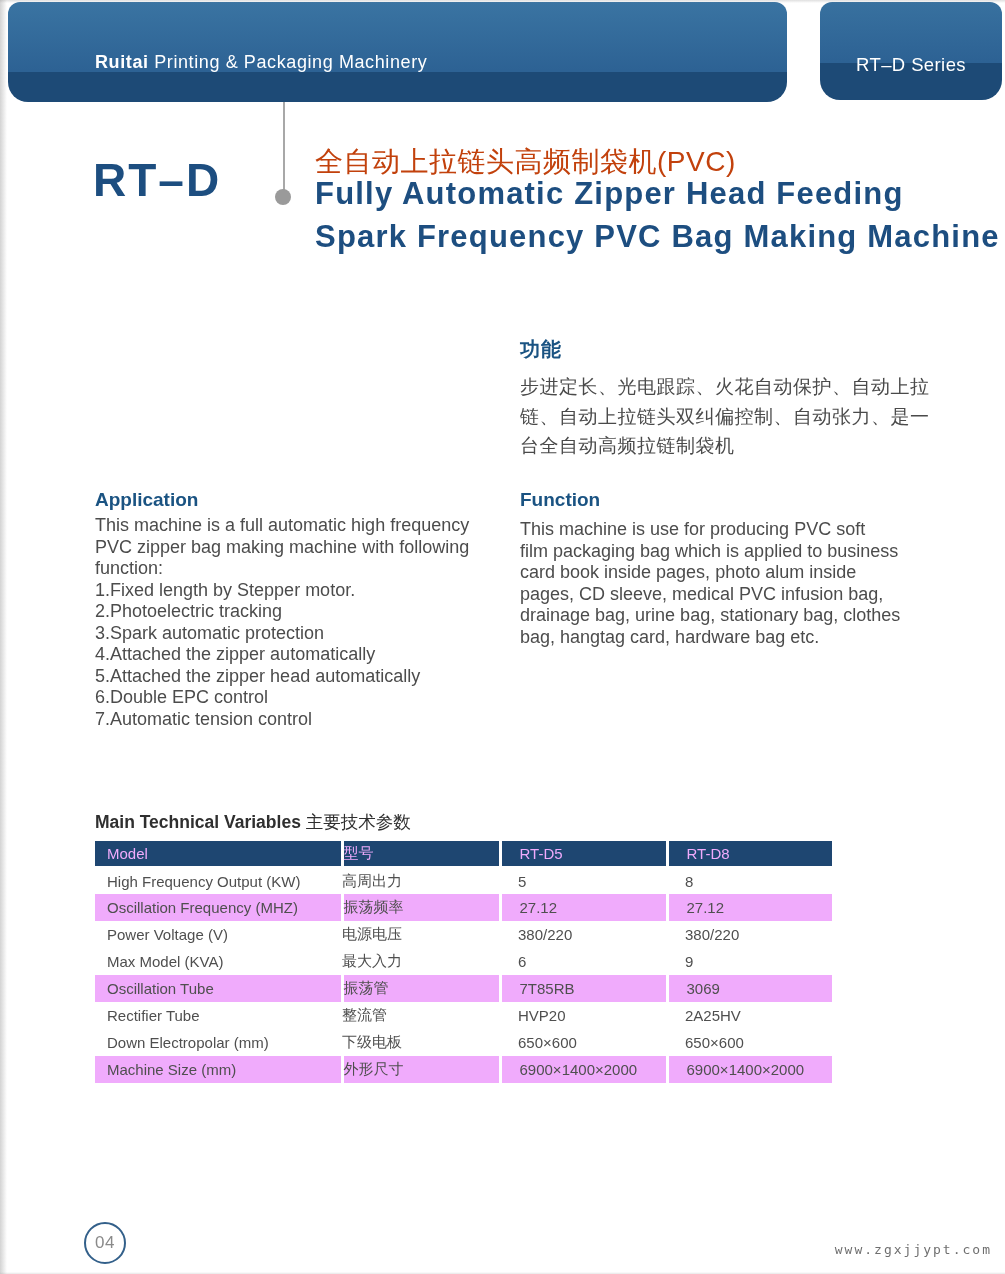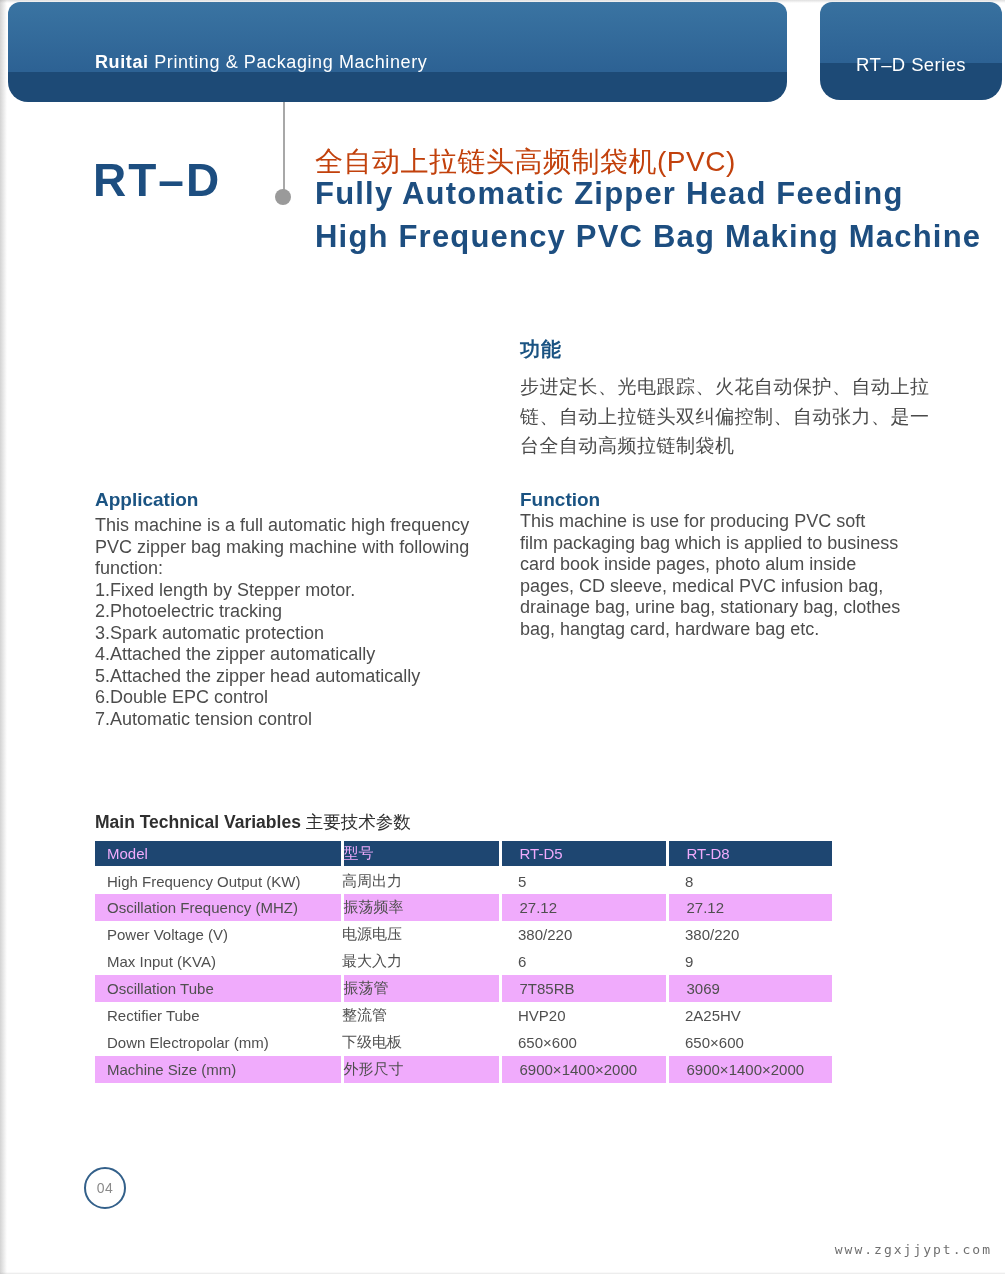--- a/index.html
+++ b/index.html
@@ -56,21 +56,21 @@
     white-space:pre;
   }
 
   
   .sec { position:absolute; }
   .sec-heading-cn { font-size:20px; font-weight:bold; color:#1a5382; letter-spacing:1px; }
   .sec-body-cn { margin-top:9px; font-size:19px; color:#4a4a4a; line-height:29.5px; white-space:pre; letter-spacing:.5px; }
   .sec-heading-en { font-size:19px; font-weight:bold; color:#1a5382; }
   .sec-body-en { font-size:18px; color:#4c4c4c; line-height:21.5px; white-space:pre; }
   .app-body { margin-top:4px; }
-  .func-body { margin-top:0px; }
+  .func-body { margin-top:8px; }
 
   
   .table-title { position:absolute; left:95px; top:810px; font-size:17.5px; color:#2f2f2f; white-space:nowrap; }
   .table-title b { font-weight:bold; }
   .spec-table {
     position:absolute; left:95px; top:841px; width:737px;
     border-collapse:collapse; table-layout:fixed; font-size:15px;
   }
   .spec-table col.c1 { width:247px; }
   .spec-table col.c2 { width:158px; }
@@ -84,24 +84,24 @@
   .spec-table td { height:27px; color:#4f4f4f; }
   .spec-table th:nth-child(1), .spec-table td:nth-child(1) { padding-left:12px; }
   .spec-table th:nth-child(2), .spec-table td:nth-child(2) { }
   .spec-table th:nth-child(3), .spec-table td:nth-child(3) { padding-left:18px; }
   .spec-table th:nth-child(4), .spec-table td:nth-child(4) { padding-left:18px; }
   .spec-table tbody tr:nth-child(3n+2) td { background:#f0abfc; }
   .spec-table tbody tr:nth-child(3n+2) td:not(:last-child) { border-right:3px solid #ffffff; }
 
   
   .page-num-circle {
-    position:absolute; left:84px; top:1167px; width:42px; height:42px;
+    position:absolute; left:84px; top:1222px; width:42px; height:42px;
     border:2px solid #33608a; border-radius:50%;
     display:flex; align-items:center; justify-content:center;
-    color:#8a8a8a; font-size:14px; letter-spacing:.5px;
+    color:#8a8a8a; font-size:17px; letter-spacing:.5px;
   }
   .watermark {
     position:absolute; left:700px; top:1242px; width:292px; text-align:right;
     font-family:"DejaVu Sans Mono", monospace; font-size:13px;
     letter-spacing:2px; color:#6f6f6f; white-space:nowrap;
   }
 </style>
 </head>
 <body>
 
@@ -116,21 +116,21 @@
   <div class="header-tab">
     <div class="series-label">RT–D Series</div>
   </div>
 
   <div class="connector-line"></div>
   <div class="connector-dot"></div>
 
   <div class="model-title">RT–D</div>
   <div class="cn-title">全自动上拉链头高频制袋机(PVC)</div>
   <div class="en-title">Fully Automatic Zipper Head Feeding
-High Frequency PVC Bag Making Machine</div>
+Spark Frequency PVC Bag Making Machine</div>
 
 
   <div class="sec" style="left:520px; top:336px;">
     <div class="sec-heading-cn">功能</div>
     <div class="sec-body-cn">步进定长、光电跟踪、火花自动保护、自动上拉
 链、自动上拉链头双纠偏控制、自动张力、是一
 台全自动高频拉链制袋机</div>
   </div>
 
   <div class="sec" style="left:95px; top:489px;">
@@ -186,21 +186,21 @@
           <td>27.12</td>
           <td>27.12</td>
         </tr>
         <tr>
           <td>Power Voltage (V)</td>
           <td>电源电压</td>
           <td>380/220</td>
           <td>380/220</td>
         </tr>
         <tr>
-          <td>Max Input (KVA)</td>
+          <td>Max Model (KVA)</td>
           <td>最大入力</td>
           <td>6</td>
           <td>9</td>
         </tr>
         <tr>
           <td>Oscillation Tube</td>
           <td>振荡管</td>
           <td>7T85RB</td>
           <td>3069</td>
         </tr>

